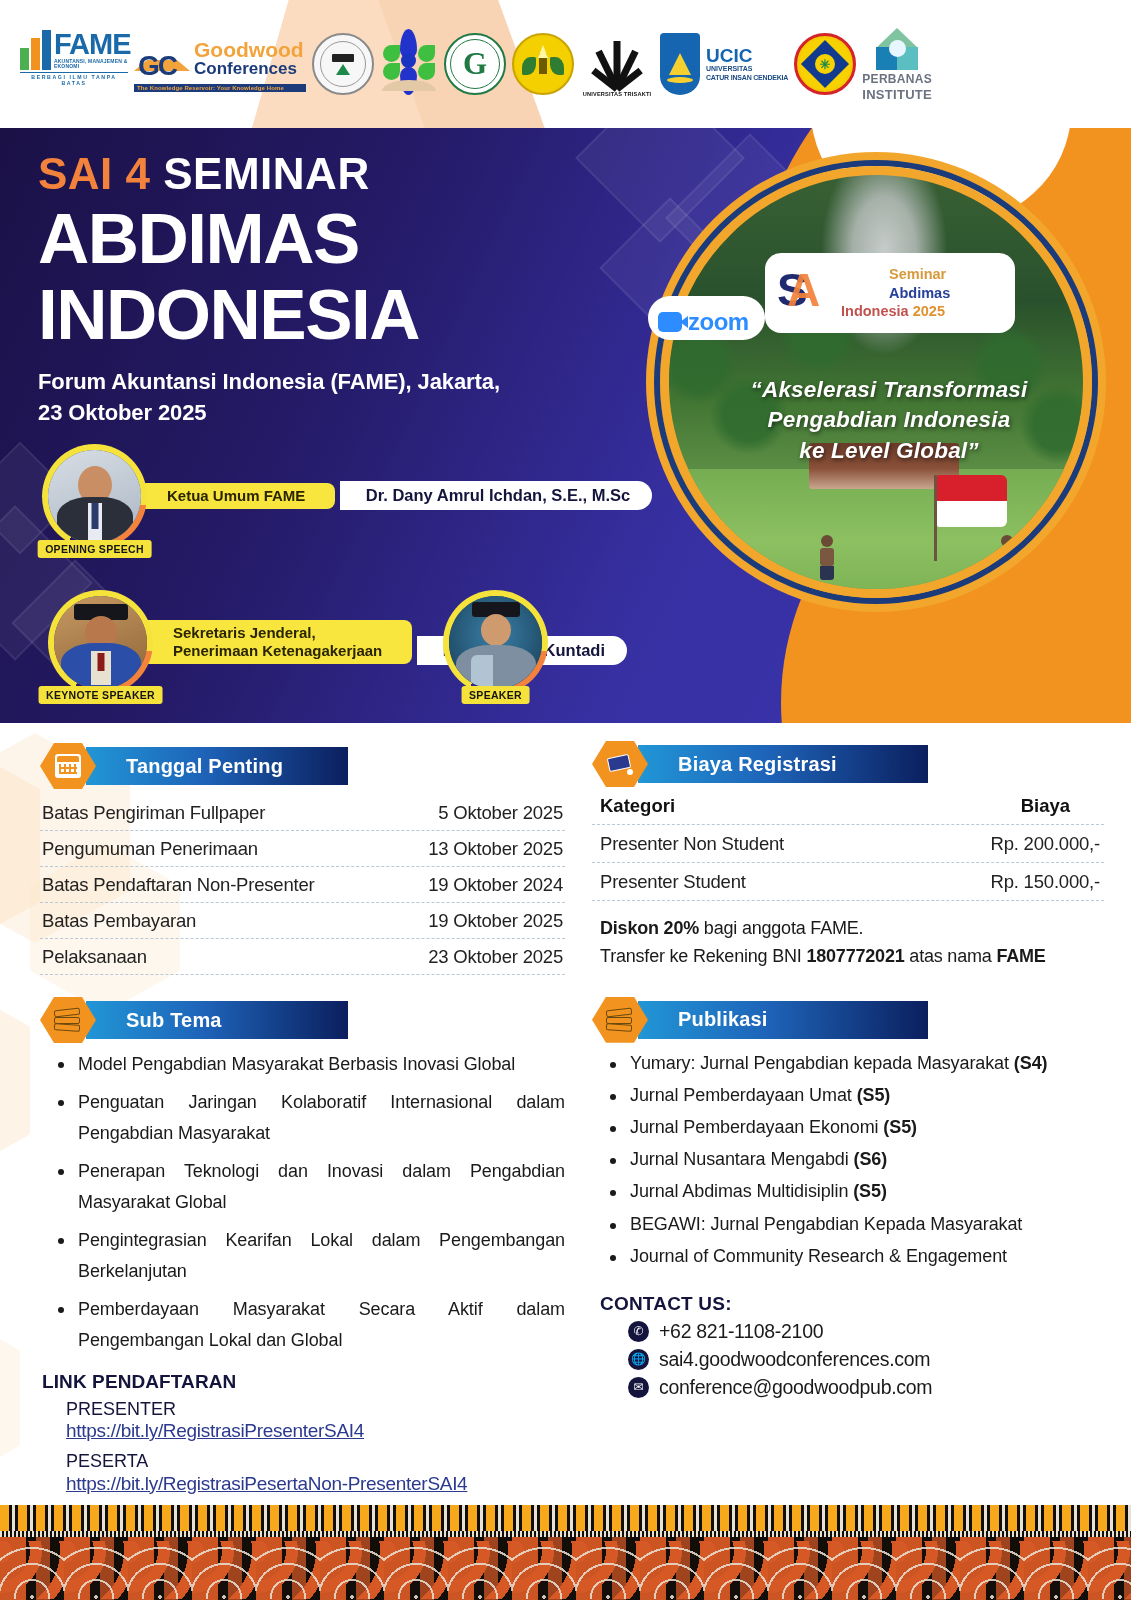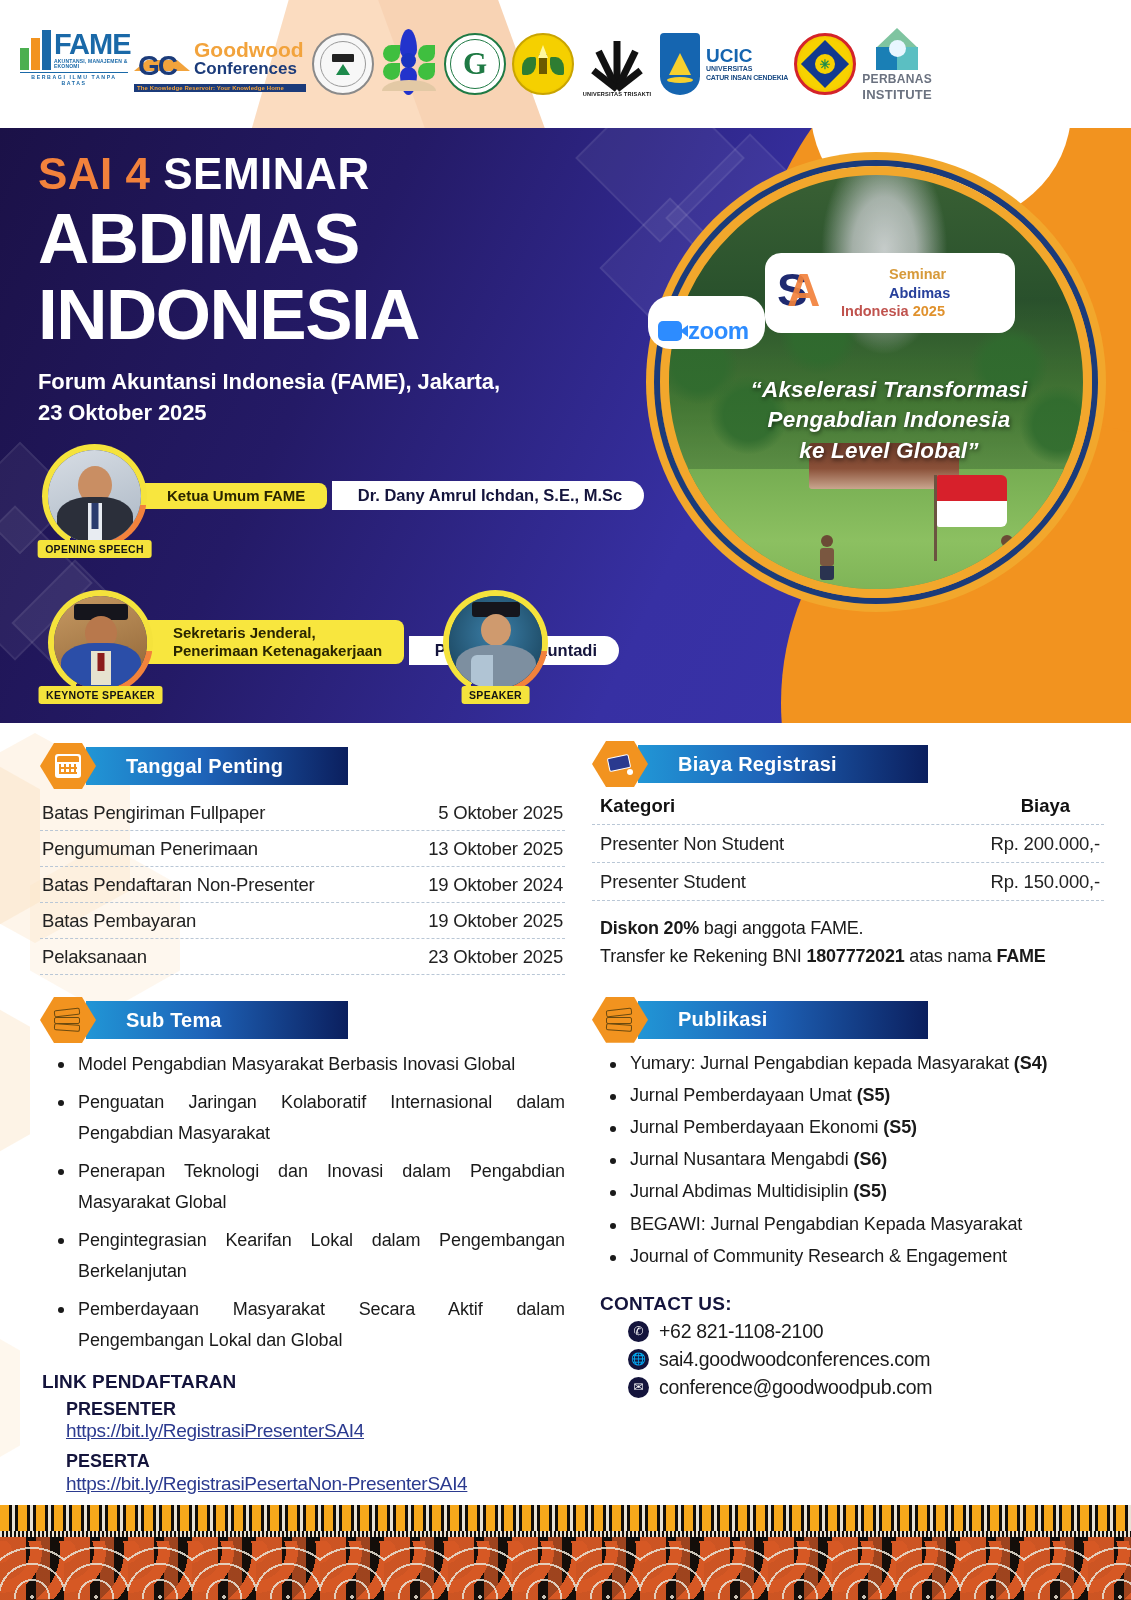--- a/index.html
+++ b/index.html
@@ -223,21 +223,21 @@
     color:#ffffff; font-style: italic; font-weight: bold;
     font-size: 22.5px; line-height: 1.35;
     text-shadow: 1px 2px 4px rgba(0,0,0,.55);
     letter-spacing:.2px;
   }
 
   .zoom-badge {
     position:absolute; left: 648px; top: 168px;
     z-index: 6;
     background:#ffffff; border-radius:22px;
-    padding: 21px 16px 4px 10px;
+    padding: 12px 16px 4px 10px;
     display:flex; align-items:center; gap:6px;
   }
   .zoom-cam { width:24px; height:20px; background:#2d8cff; border-radius:5px; position:relative;}
   .zoom-cam:after { content:""; position:absolute; right:-6px; top:4px; width:0;height:0;
     border-top:6px solid transparent;border-bottom:6px solid transparent;border-right:8px solid #2d8cff;}
   .zoom-word { font-size:24px; font-weight:bold; color:#2d8cff; letter-spacing:-.5px; }
 
   .hero-text { position:absolute; left:38px; top:22px; z-index:6; }
   .t-sai { font-size: 44px; font-weight: bold; color:#ffffff; letter-spacing:.5px; line-height:1.1;}
   .t-sai .num { color:#f2823c; }
@@ -259,21 +259,21 @@
   .sp-photo .head { position:absolute; left:50%; transform:translateX(-50%); border-radius:50%; }
   .sp-photo .torso { position:absolute; left:50%; transform:translateX(-50%); border-radius:42% 42% 0 0; bottom:0; }
   .sp-tag {
     position:absolute; left:50%; transform:translateX(-50%); bottom:-9px;
     background:#f5e33c; color:#141414; font-size:10.5px; font-weight:bold;
     padding:3px 8px; border-radius:3px; white-space:nowrap; letter-spacing:.3px;
   }
   .sp-info { margin-left:-6px; }
   .sp-role {
     background:#f8e63e; color:#2a2500; font-weight:bold;
-    font-size:15px; line-height:1.2; padding:4px 22px 4px 26px;
+    font-size:15px; line-height:1.2; padding:4px 30px 4px 26px;
     border-radius: 0 8px 8px 0; display:inline-block; white-space:pre-line;
   }
   .sp-name {
     background:#ffffff; color:#14143c; font-weight:bold;
     font-size:16.5px; line-height:1.2; padding:5px 22px 5px 26px;
     border-radius: 0 22px 22px 0; display:inline-block; margin-top:-2px; white-space:pre-line;
   }
 
   
   .body-area {
@@ -360,21 +360,21 @@
     content:""; position:absolute; left:8px; top:13px;
     width:6px; height:6px; border-radius:50%; background:#1a1a1a;
   }
   ul.blist.pub li { text-align:left; line-height:1.62; margin-bottom: 3px; font-size:18px;}
   ul.blist.pub li b { font-weight:bold; }
 
   
   .link-sect { margin-top: 14px; padding-left: 2px; }
   .link-title { font-size:19px; font-weight:bold; color:#14143c; letter-spacing:.1px; }
   .link-group { margin-top: 6px; padding-left: 24px; }
-  .link-label { font-size:18px; font-weight:bold; color:#14143c; line-height:1.15; }
+  .link-label { font-size:18px; font-weight:normal; color:#14143c; line-height:1.15; }
   .link-url { font-size:19px; color:#2b3a8f; text-decoration: underline; line-height:1.25; letter-spacing:-.3px; display:block;}
 
   
   .contact { margin-top: 22px; padding-left:8px; }
   .contact-title { font-size:19px; font-weight:bold; color:#14143c; letter-spacing:.2px;}
   .contact-row { display:flex; align-items:center; gap:10px; margin-top: 5px; padding-left: 28px; }
   .c-ico { width:21px; height:21px; border-radius:50%; background:#14143c; flex:none; position:relative; display:flex;align-items:center;justify-content:center; color:#fff; font-size:12px;}
   .c-txt { font-size:19.5px; color:#1a1a1a; letter-spacing:-.3px; }
 
   

